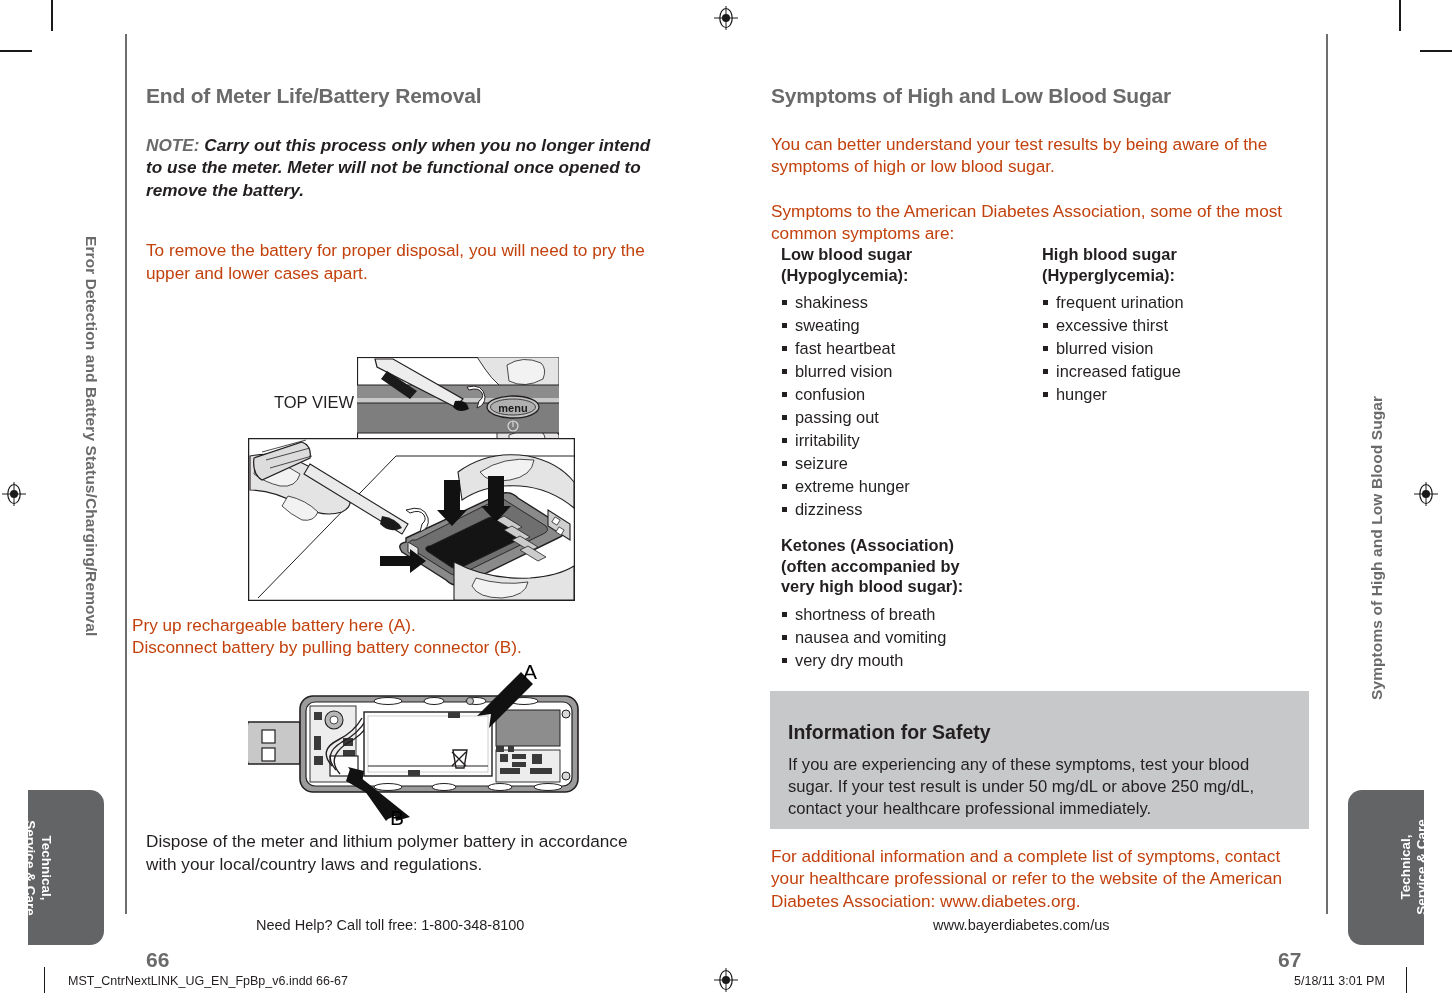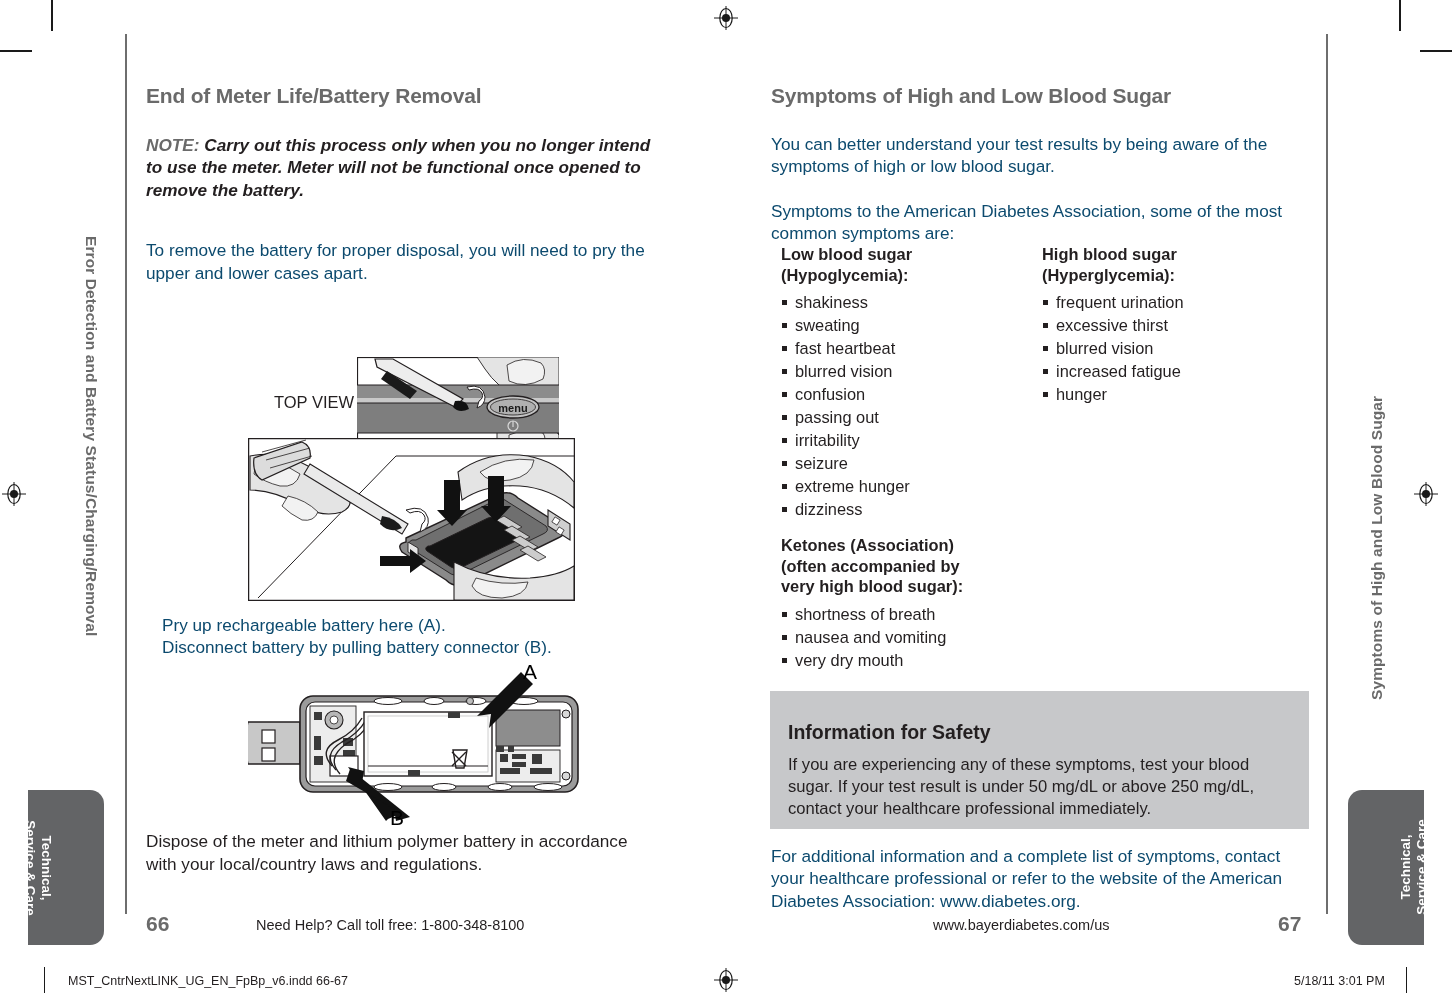--- a/index.html
+++ b/index.html
@@ -80,21 +80,21 @@
     font-size: 21px;
     font-weight: bold;
     color: #6a6a6a;
     margin: 0;
     letter-spacing: -0.2px;
   }
   p.body {
     font-size: 17.2px;
     line-height: 22.4px;
     margin: 0;
-    color: #0c4a6e;
+    color: #c2410c;
   }
   p.note {
     font-size: 17.2px;
     line-height: 22.4px;
     margin: 0;
     font-weight: bold;
     font-style: italic;
     color: #231f20;
   }
   p.note .lead {
@@ -106,20 +106,21 @@
     margin: 0;
     font-weight: normal;
   }
 
   
   .pg-num {
     position: absolute;
     font-size: 21px;
     font-weight: bold;
     color: #6a6a6a;
+    margin-top: 36px;
   }
   .foot-note {
     position: absolute;
     font-size: 14.5px;
     color: #231f20;
   }
 
   
   .sym-head {
     font-size: 16.4px;
@@ -327,21 +328,21 @@
     <g fill="#111111">
 
       <path d="M132 118 l30 0 l0 -7 l16 12 l-16 12 l0 -7 l-30 0 z"></path>
 
       <path d="M196 42 l16 0 l0 30 l7 0 l-15 16 l-15 -16 l7 0 z"></path>
 
       <path d="M240 38 l16 0 l0 30 l7 0 l-15 16 l-15 -16 l7 0 z"></path>
     </g>
   </svg>
 
-  <div class="col" style="left:162px; top:614px; width:520px;">
+  <div class="col" style="left:132px; top:614px; width:520px;">
     <p class="body">Pry up rechargeable battery here (A).</p>
     <p class="body">Disconnect battery by pulling battery connector (B).</p>
   </div>
 
   <svg class="fig" style="left:248px; top:690px;" width="336" height="110" viewBox="0 0 336 110">
 
     <path d="M0 32 L52 32 L52 74 L0 74 q-5 -21 0 -42 z" fill="#c8c8c8" stroke="#231f20" stroke-width="1.4"></path>
     <rect x="14" y="40" width="13" height="13" fill="#ffffff" stroke="#231f20" stroke-width="1.2"></rect>
     <rect x="14" y="58" width="13" height="13" fill="#ffffff" stroke="#231f20" stroke-width="1.2"></rect>
 

